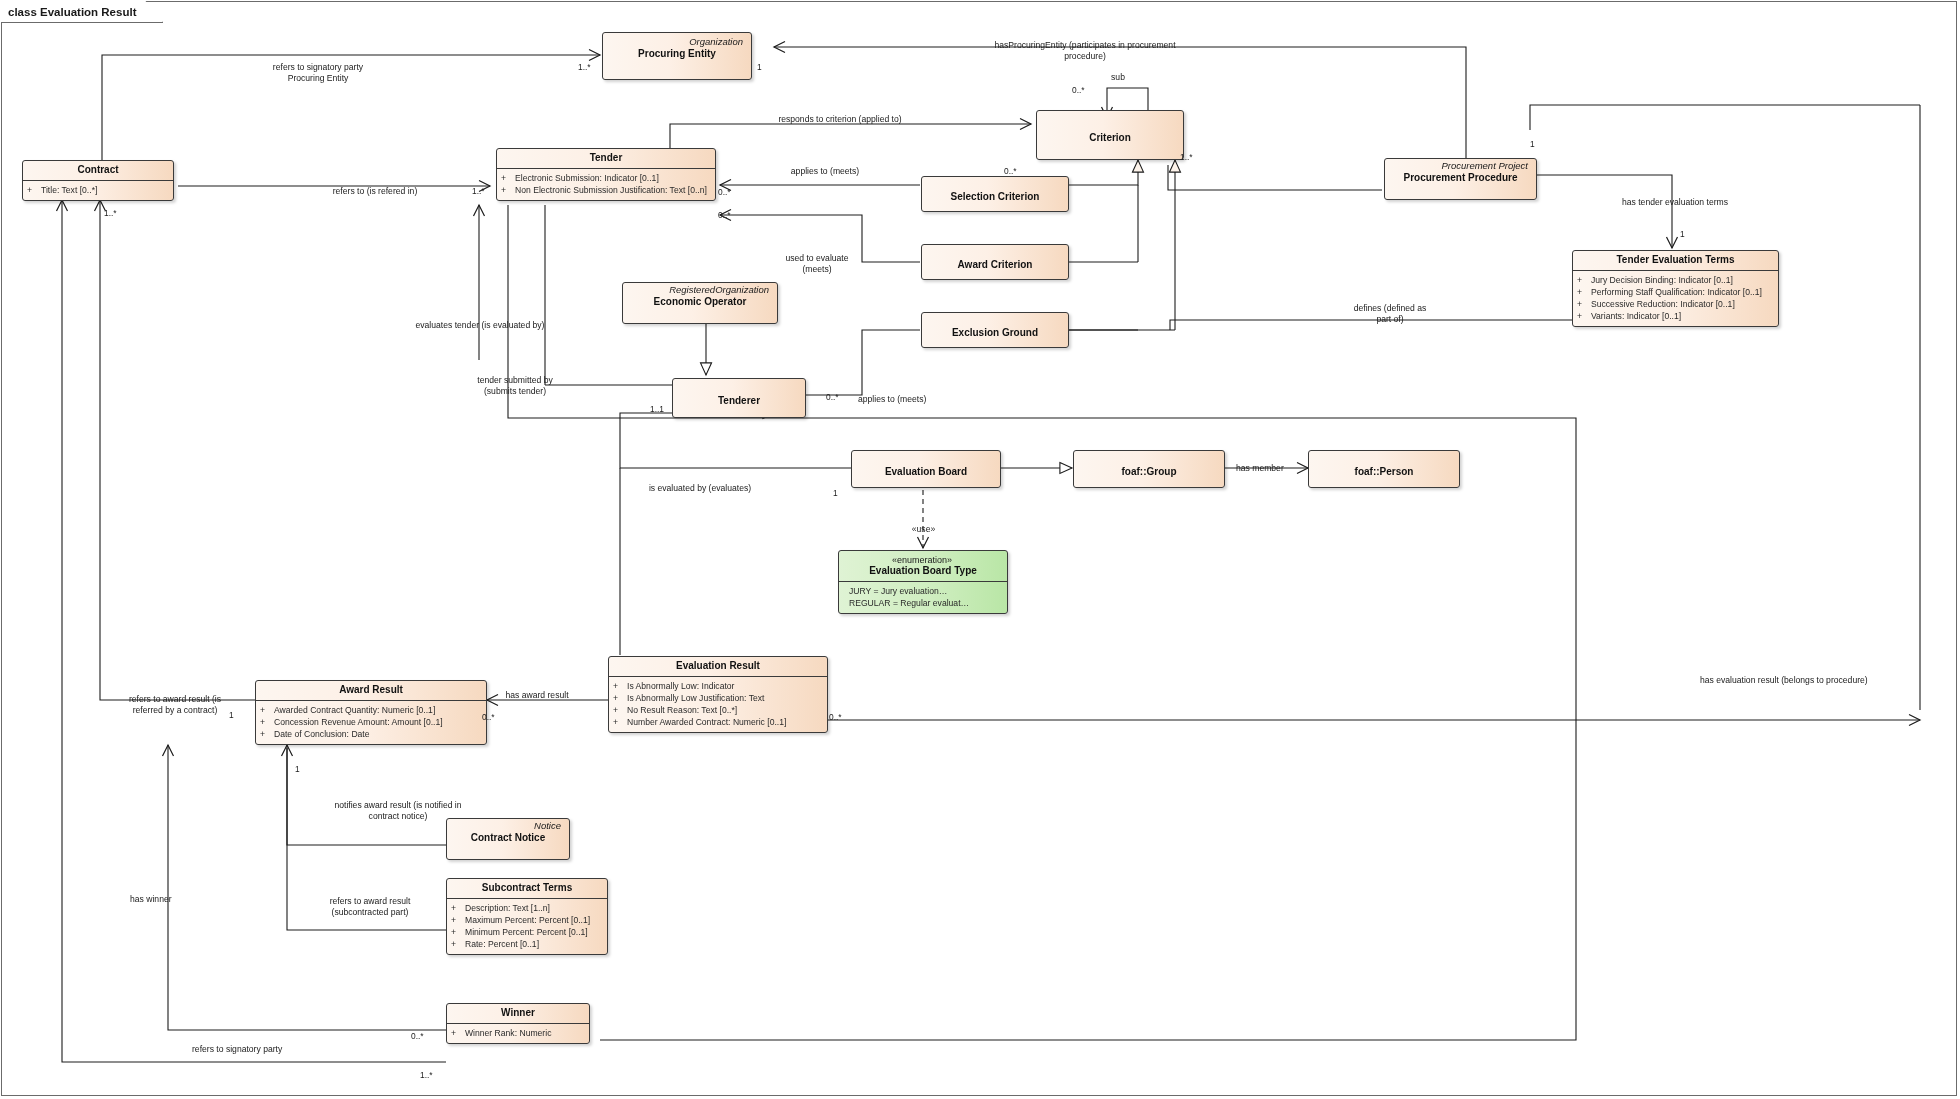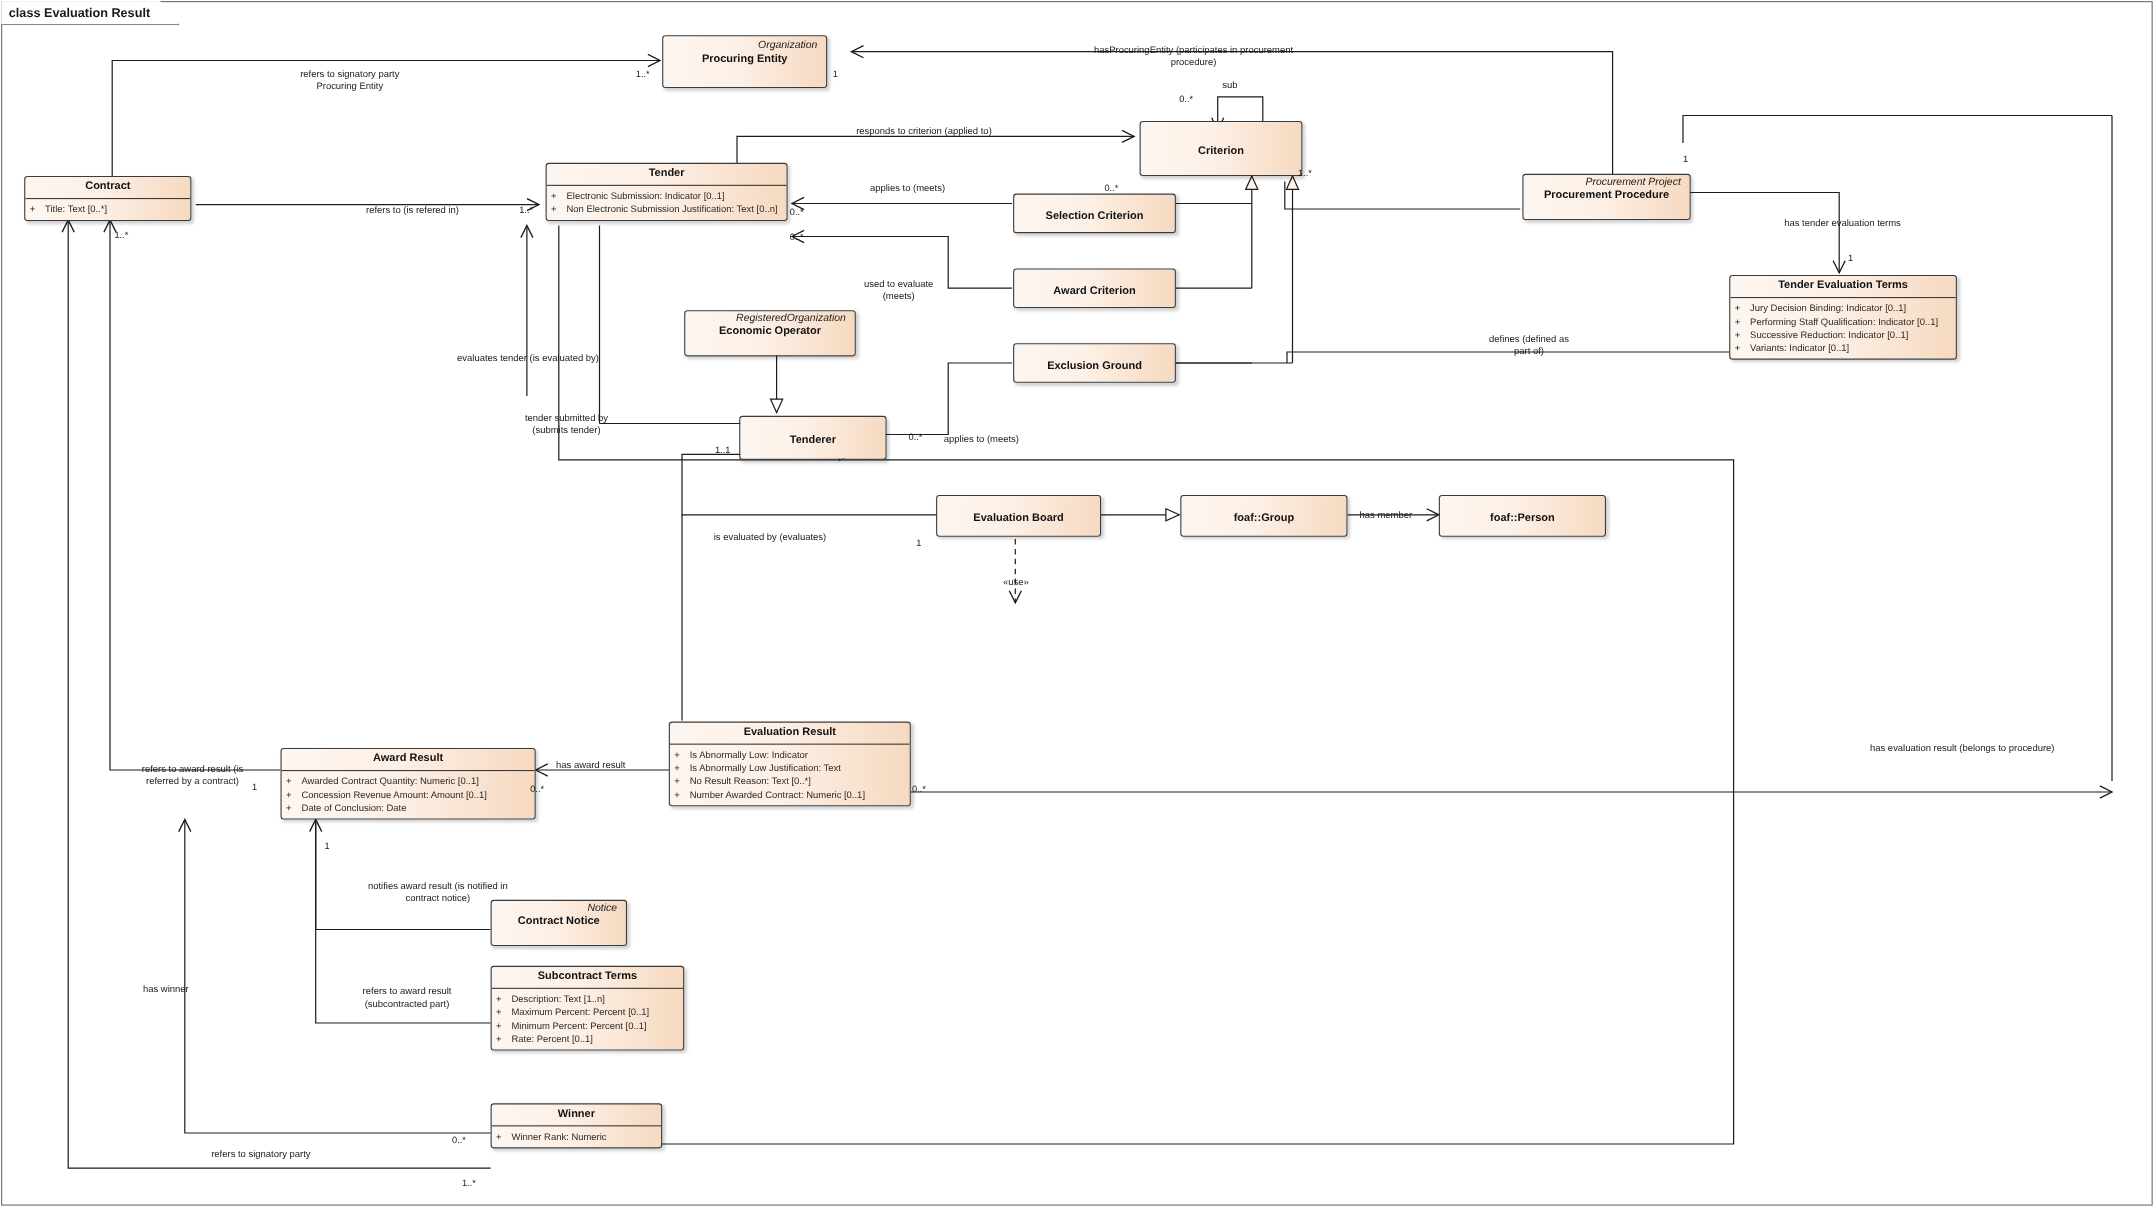--- a/index.html
+++ b/index.html
@@ -253,20 +253,35 @@
         <span class="nm">foaf::Group</span>
       </div>
   </div>
 
   <div class="cls plain" style="left:1308px;top:450px;width:152px;height:38px;">
     <div class="hdr">
         <span class="nm">foaf::Person</span>
       </div>
   </div>
 
+  <div class="cls enum" style="left:838px;top:550px;width:170px;">
+    <div class="hdr" style="padding-top:4px;">
+      <span class="stereo ctr">«enumeration»</span>
+      <span class="nm">Evaluation Board Type</span>
+    </div>
+    <div class="sep"></div>
+    <div class="attrs" style="padding-left:10px;">
+      <div class="attr">
+          <span>JURY = Jury evaluation…</span>
+        </div>
+      <div class="attr">
+          <span>REGULAR = Regular evaluat…</span>
+        </div>
+    </div>
+  </div>
 
   <div class="cls" style="left:608px;top:656px;width:220px;">
     <div class="hdr">
         <span class="nm">Evaluation Result</span>
       </div>
     <div class="sep"></div>
     <div class="attrs">
       <div class="attr">
           <span class="pl">+</span>
           <span>Is Abnormally Low: Indicator</span>
@@ -307,21 +322,21 @@
     </div>
   </div>
 
   <div class="cls plain" style="left:446px;top:818px;width:124px;height:42px;">
     <div class="hdr" style="display:block;padding-top:2px;">
       <span class="stereo">Notice</span>
       <span class="nm">Contract Notice</span>
     </div>
   </div>
 
-  <div class="cls" style="left:446px;top:878px;width:176px;">
+  <div class="cls" style="left:446px;top:878px;width:162px;">
     <div class="hdr">
         <span class="nm">Subcontract Terms</span>
       </div>
     <div class="sep"></div>
     <div class="attrs">
       <div class="attr">
           <span class="pl">+</span>
           <span>Description: Text [1..n]</span>
         </div>
       <div class="attr">
@@ -332,21 +347,21 @@
           <span class="pl">+</span>
           <span>Minimum Percent: Percent [0..1]</span>
         </div>
       <div class="attr">
           <span class="pl">+</span>
           <span>Rate: Percent [0..1]</span>
         </div>
     </div>
   </div>
 
-  <div class="cls" style="left:446px;top:1003px;width:156px;">
+  <div class="cls" style="left:446px;top:1003px;width:144px;">
     <div class="hdr">
         <span class="nm">Winner</span>
       </div>
     <div class="sep"></div>
     <div class="attrs">
       <div class="attr">
           <span class="pl">+</span>
           <span>Winner Rank: Numeric</span>
         </div>
     </div>

